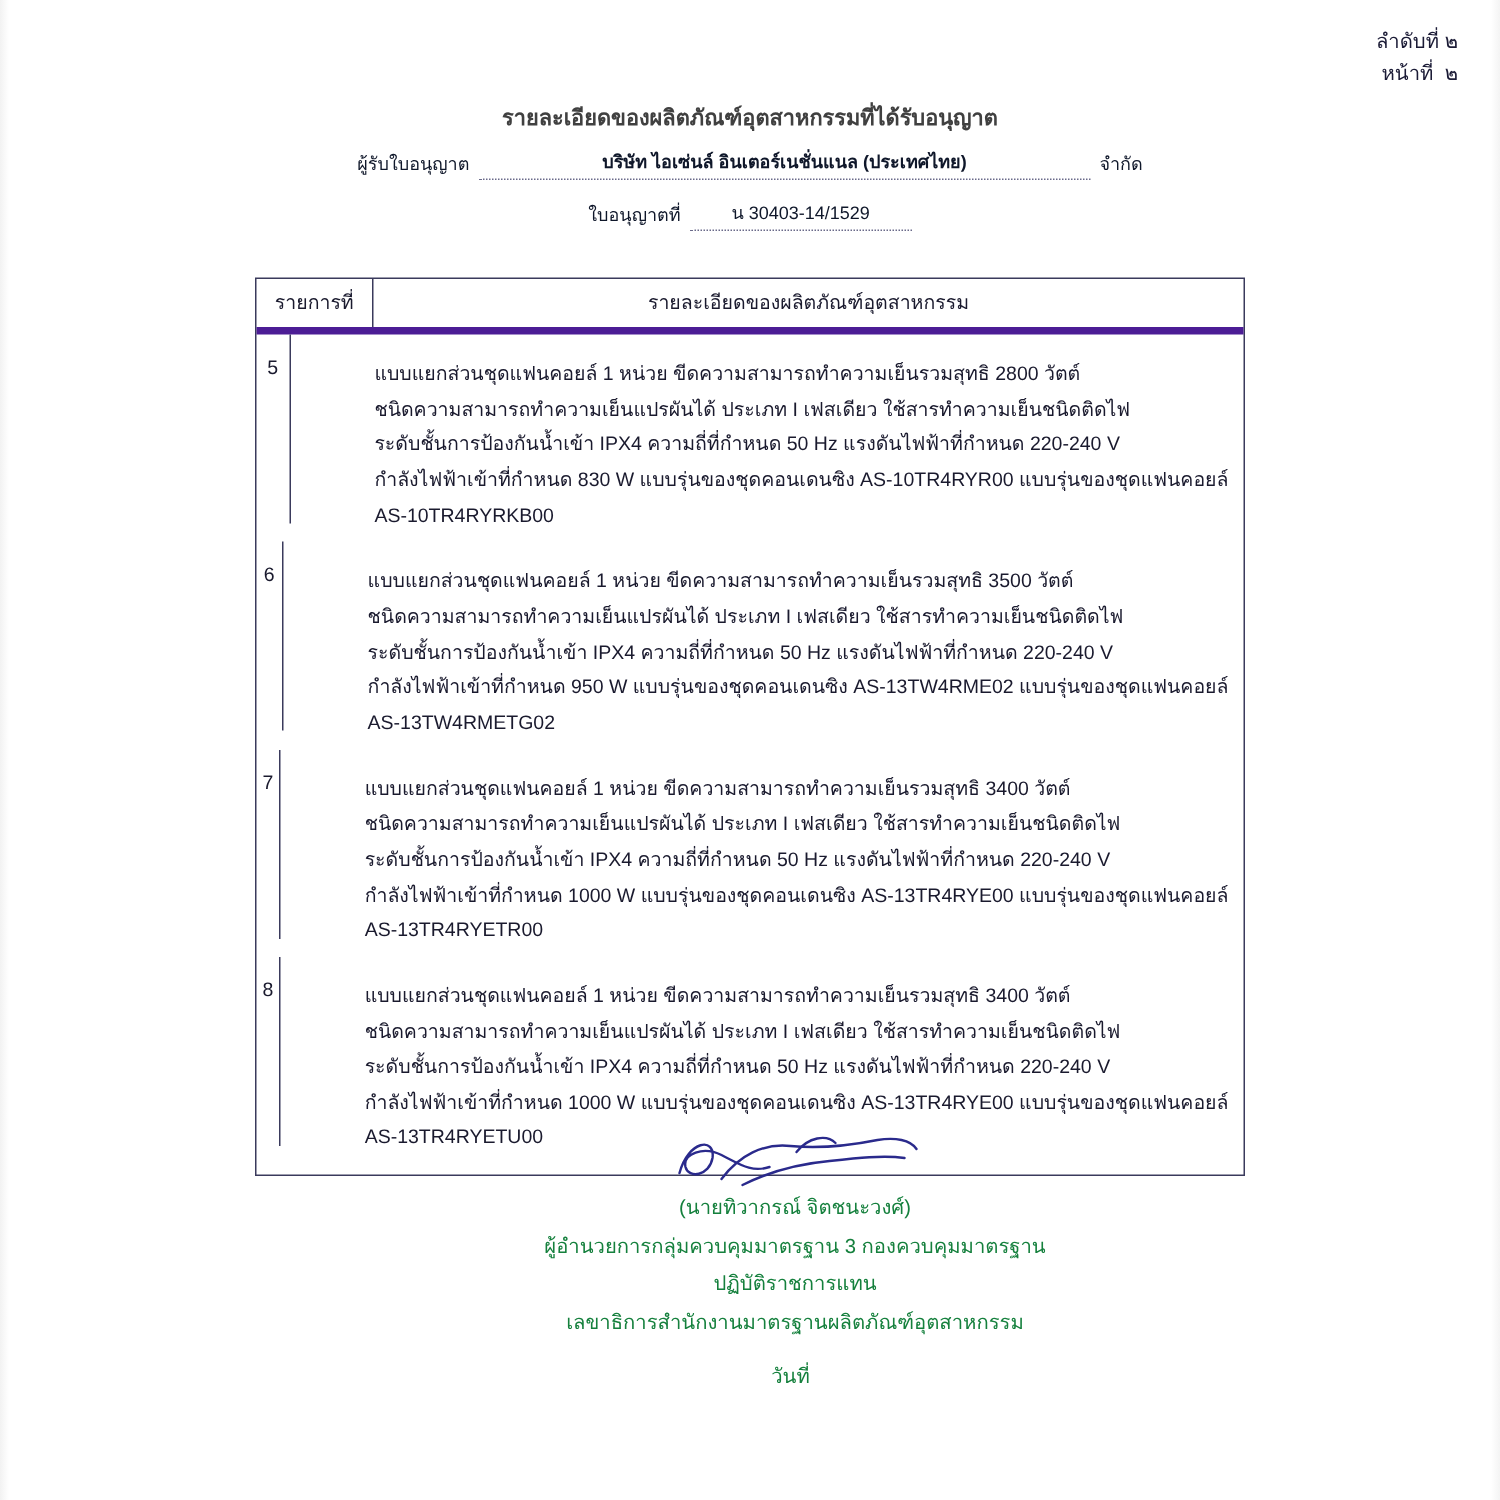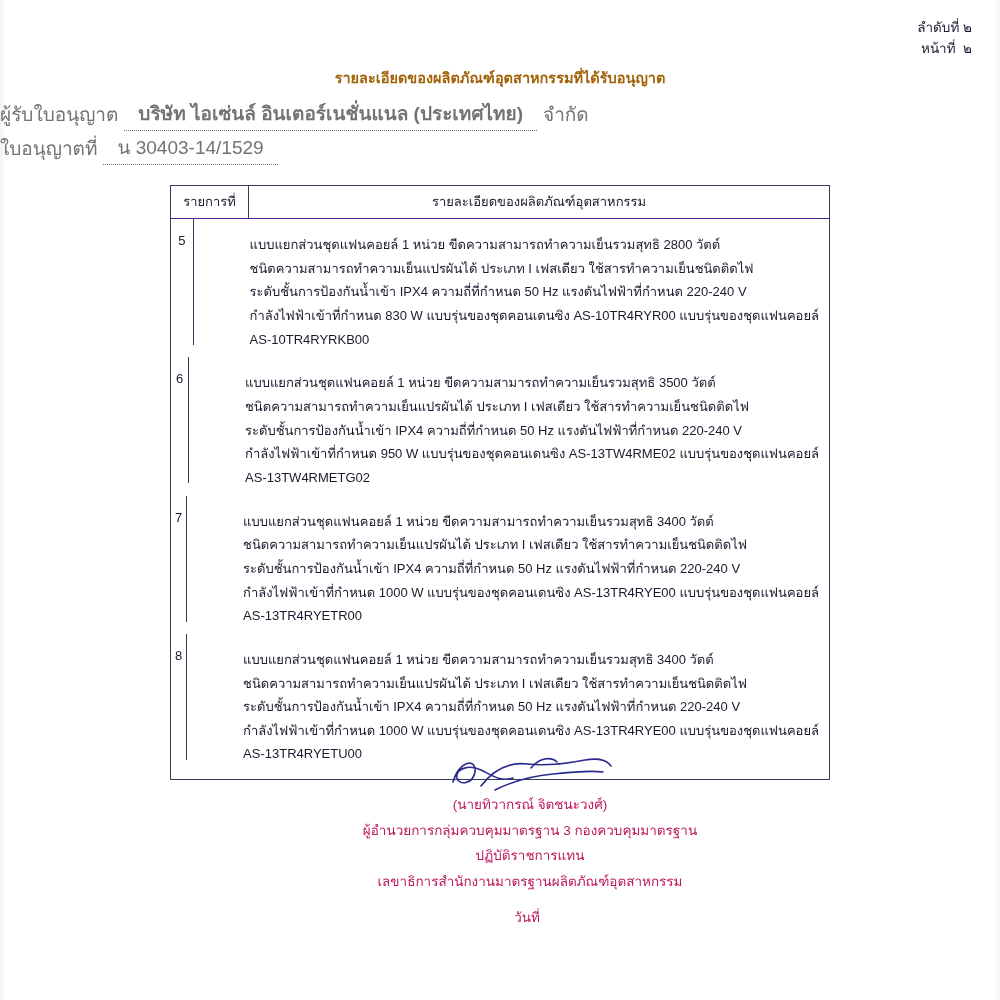--- a/index.html
+++ b/index.html
@@ -36,31 +36,31 @@
     white-space: pre;
   }
   
   .doc-title {
     position: absolute;
     left: 0; right: 0;
     top: 66px;
     text-align: center;
     font-size: 14.5px;
     font-weight: bold;
-    color: #a16207;
+    color: #404040;
   }
   
   .field-row {
     position: absolute;
     left: 0; right: 0;
     display: flex;
-    justify-content: flex-start;
+    justify-content: center;
     align-items: flex-end;
-    font-size: 19px;
-    color: #737373;
+    font-size: 12px;
+    color: #0f172a;
   }
   .field-row.r1 { top: 98px; }
   .field-row.r2 { top: 132px; }
   .field-label {
     white-space: nowrap;
     padding-right: 6px;
     padding-bottom: 2px;
   }
   .field-value {
     white-space: nowrap;
@@ -79,21 +79,21 @@
   .table {
     position: absolute;
     left: 170px;
     top: 185px;
     width: 660px;
     border: 1px solid #3a3a5c;
     box-sizing: border-box;
   }
   .thead {
     display: flex;
-    border-bottom: 1px solid #4c1d95;
+    border-bottom: 5px solid #4c1d95;
     justify-content: space-between;
   }
   .th-no {
     width: 78px;
     box-sizing: border-box;
     border-right: 1px solid #3a3a5c;
     text-align: center;
     font-size: 13px;
     padding: 5px 2px 6px 2px;
   }
@@ -131,21 +131,21 @@
     white-space: nowrap;
   }
   
   .sign-block {
     position: absolute;
     left: 250px;
     width: 560px;
     top: 752px;
     text-align: center;
     font-size: 13.5px;
-    color: #be185d;
+    color: #15803d;
     line-height: 1.9;
   }
   .sig-svg {
     display: block;
     margin: 0 auto -6px auto;
   }
   .sign-name { font-size: 13.5px; }
   .sign-pos { font-size: 13.5px; }
   .date-row {
     display: flex;

